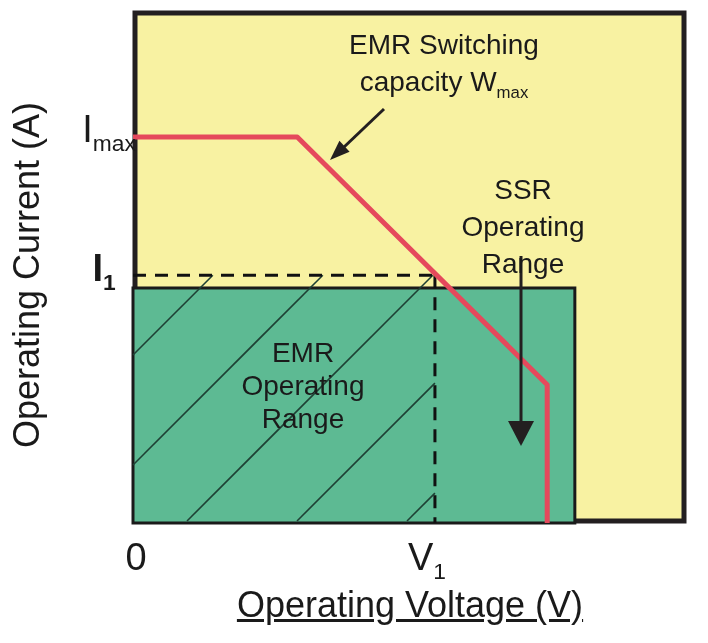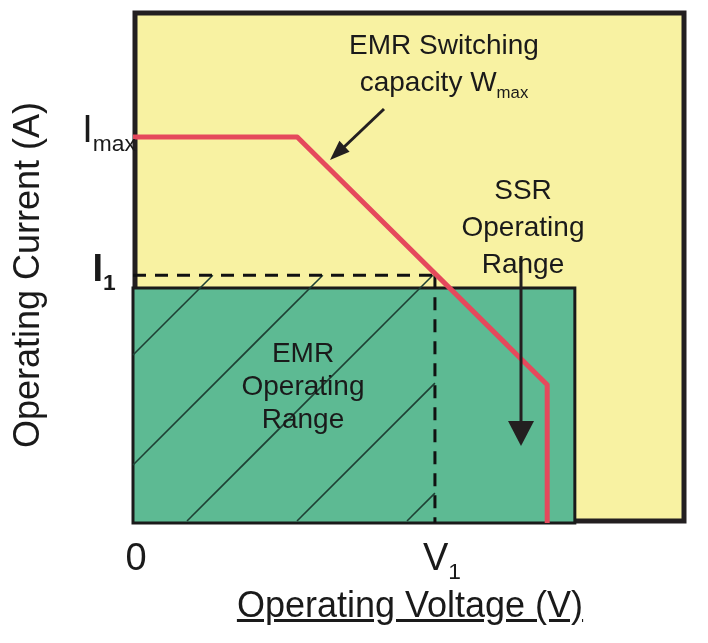--- a/index.html
+++ b/index.html
@@ -6,21 +6,21 @@
   .fig{position:relative;width:708px;height:643px;background:#ffffff;overflow:hidden;
        font-family:"Liberation Sans", sans-serif;color:#1a1a1a;}
   .fig svg{position:absolute;left:0;top:0;}
   .txt{position:absolute;white-space:nowrap;}
   .ytitle{left:27px;top:275px;transform:translate(-50%,-50%) rotate(-90deg);font-size:36px;}
   .xtitle{left:410px;top:584px;transform:translateX(-50%);font-size:36px;text-decoration:underline;}
   .tick{position:absolute;font-size:38px;transform:translateX(-50%);white-space:nowrap;}
   .tick-imax{left:109px;top:108px;}
   .tick-i1{left:104px;top:247px;font-weight:bold;}
   .tick-zero{left:136px;top:536px;}
-  .tick-v1{left:442px;top:536px;}
+  .tick-v1{left:427px;top:536px;}
   .tick-vmax{left:542px;top:536px;}
   sub{font-size:0.6em;line-height:0;}
   .ann{position:absolute;text-align:center;transform:translateX(-50%);font-size:28px;line-height:37px;}
   .ann-emr-sw{left:444px;top:26px;}
   .ann-ssr{left:523px;top:171px;}
   .ann-emr-perm{left:303px;top:336px;line-height:33px;}
 </style>
 </head>
 <body>
 

